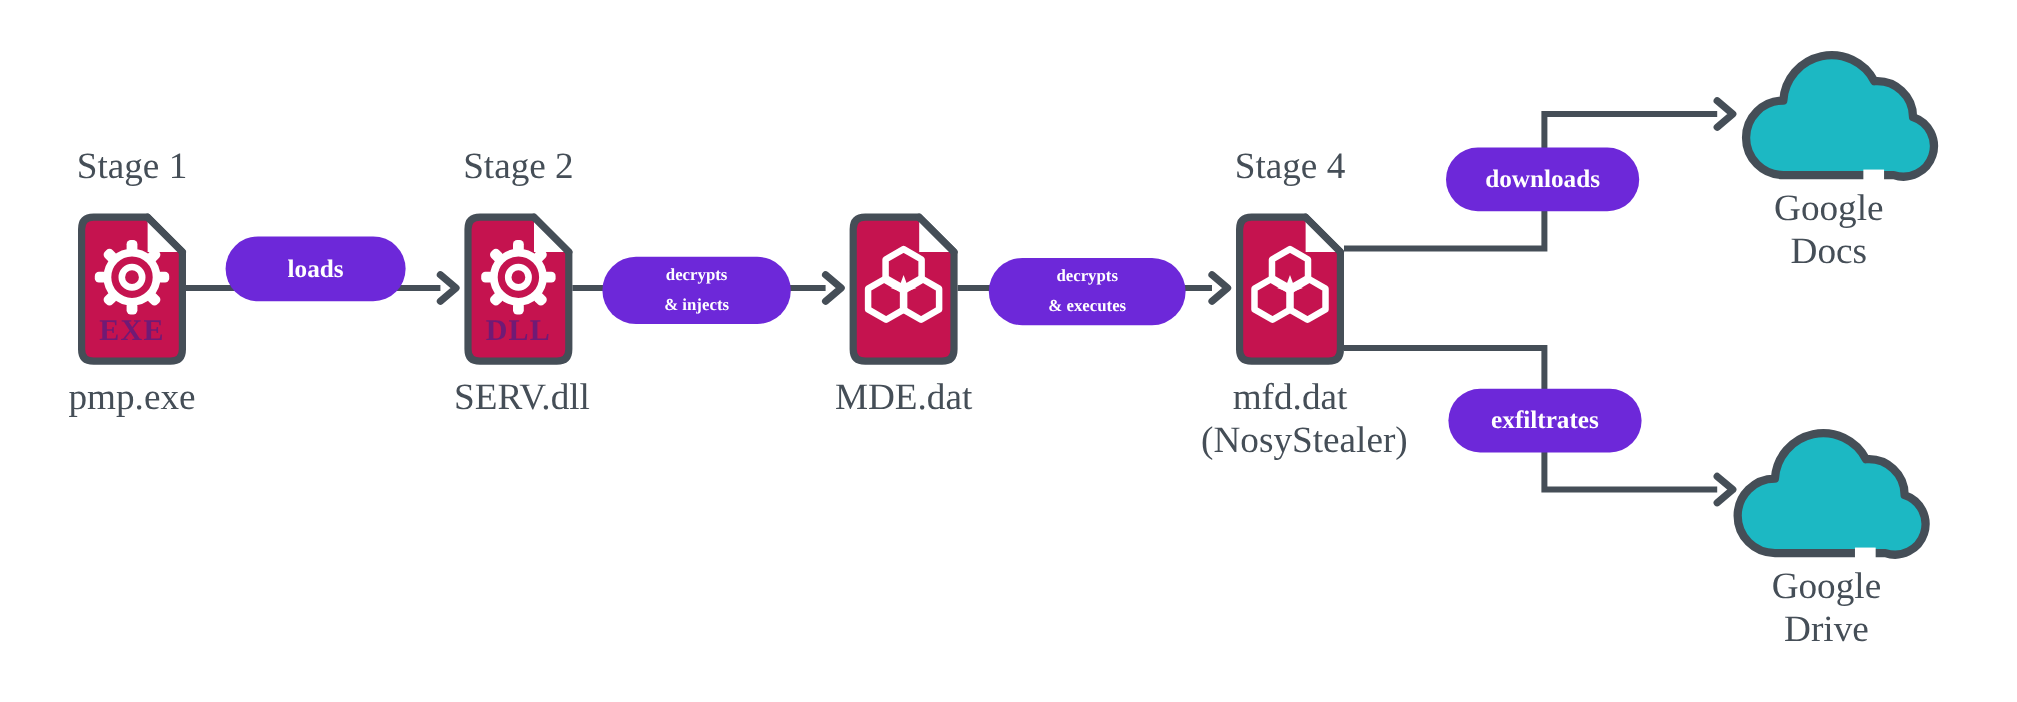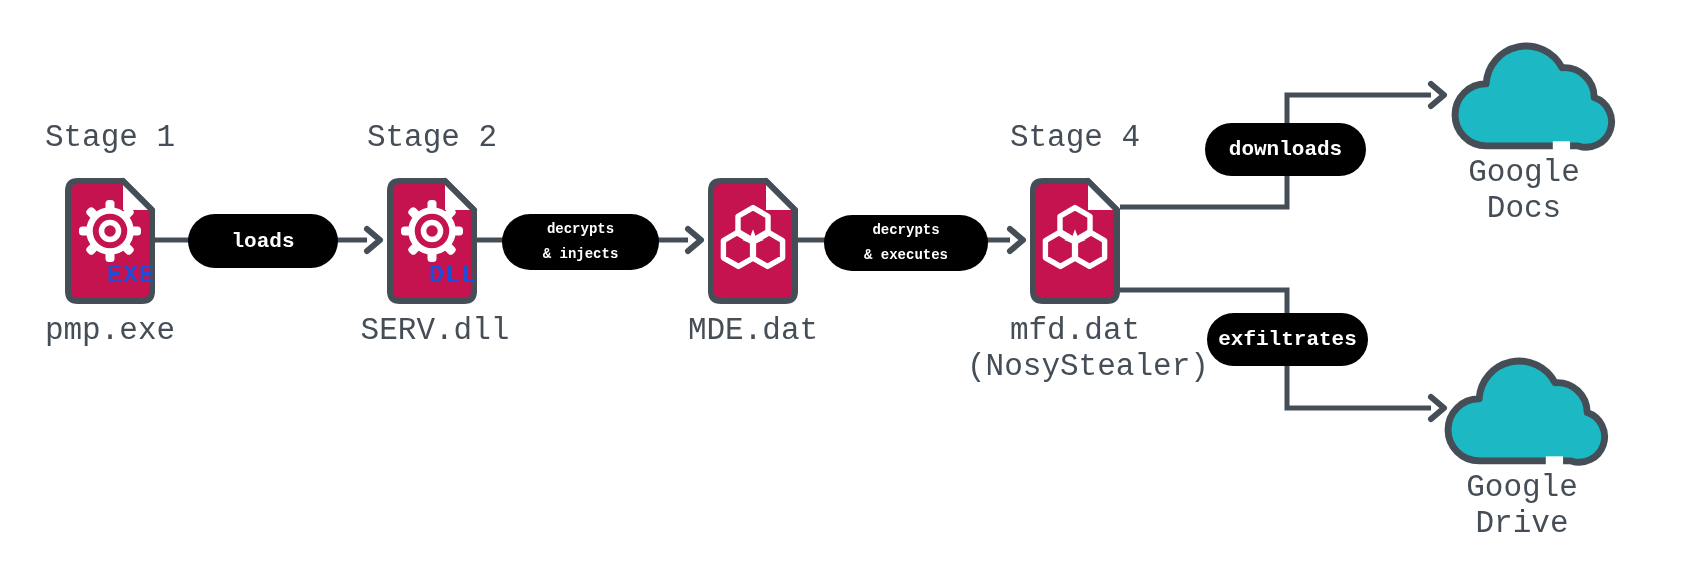--- a/index.html
+++ b/index.html
@@ -1,39 +1,39 @@
 <!DOCTYPE html>
 <html><head>
 <meta charset="utf-8">
 <style>
   html,body{margin:0;padding:0;background:#fff;}
   .canvas{position:relative;width:1660px;height:585px;background:#ffffff;overflow:hidden;
-          font-family:Liberation Mono, monospace;}
+          font-family:Liberation Serif, serif;}
   .layer{position:absolute;left:0;top:0;}
 
   
   .stroke-line{fill:none;stroke:#454e57;stroke-width:5;}
   .chev{fill:none;stroke:#454e57;stroke-width:6;stroke-linecap:round;stroke-linejoin:round;}
   .file-body{fill:#c5134f;stroke:#454e57;stroke-width:6;stroke-linejoin:round;}
   .file-fold{fill:#ffffff;}
   .file-fold-edge{fill:none;stroke:#454e57;stroke-width:6;stroke-linecap:round;}
   .gear-ring{fill:none;stroke:#ffffff;stroke-width:6.5;}
   .gear-hub{fill:none;stroke:#ffffff;stroke-width:5.5;}
   .gear-teeth{fill:#ffffff;stroke:none;}
   .bio-hex{fill:none;stroke:#ffffff;stroke-width:5;stroke-linejoin:round;}
   .bio-star{fill:#ffffff;}
   .cloud-shape{fill:#1cb8c3;stroke:#454e57;stroke-width:6;stroke-linejoin:round;}
   .cloud-notch{fill:#ffffff;}
 
   
   .lbl{position:absolute;width:240px;text-align:center;color:#454e57;font-size:31px;
        line-height:36px;white-space:nowrap;}
-  .badge{position:absolute;width:90px;text-align:right;color:#1d4ed8;font-weight:bold;
+  .badge{position:absolute;width:90px;text-align:center;color:#701a75;font-weight:bold;
          font-size:25px;letter-spacing:1px;line-height:30px;}
-  .pill{position:absolute;background:#000000;color:#ffffff;border-radius:28px;
+  .pill{position:absolute;background:#6d28d9;color:#ffffff;border-radius:28px;
         display:flex;flex-direction:column;align-items:center;justify-content:center;
         font-weight:bold;text-align:right;}
   .pill-1{font-size:21px;}
   .pill-2{font-size:14px;line-height:25px;}
 </style>
 </head>
 <body>
 
 <div class="canvas">
 
@@ -102,31 +102,31 @@
 
   <div class="badge" style="left:65px;top:261px">EXE</div>
   <div class="badge" style="left:387px;top:261px">DLL</div>
 
   <div class="lbl" style="left:-10px;top:313px">pmp.exe</div>
   <div class="lbl" style="left:315px;top:313px">SERV.dll</div>
   <div class="lbl" style="left:633px;top:313px">MDE.dat</div>
   <div class="lbl" style="left:955px;top:313px">mfd.dat</div>
   <div class="lbl" style="left:967px;top:349px">(NosyStealer)</div>
 
-  <div class="pill pill-1" style="left:188px;top:214px;width:150px;height:54px">loads</div>
+  <div class="pill pill-1" style="left:188px;top:197px;width:150px;height:54px">loads</div>
   <div class="pill pill-2" style="left:502px;top:214px;width:157px;height:56px">
     <span>decrypts</span>
     <span>&amp; injects</span>
   </div>
   <div class="pill pill-2" style="left:824px;top:215px;width:164px;height:56px">
     <span>decrypts</span>
     <span>&amp; executes</span>
   </div>
   <div class="pill pill-1" style="left:1205px;top:123px;width:161px;height:53px">downloads</div>
-  <div class="pill pill-1" style="left:1207px;top:313px;width:161px;height:53px">exfiltrates</div>
+  <div class="pill pill-1" style="left:1207px;top:324px;width:161px;height:53px">exfiltrates</div>
 
   <div class="lbl" style="left:1404px;top:155px">
     <div>Google</div>
     <div>Docs</div>
   </div>
   <div class="lbl" style="left:1402px;top:470px">
     <div>Google</div>
     <div>Drive</div>
   </div>
 

